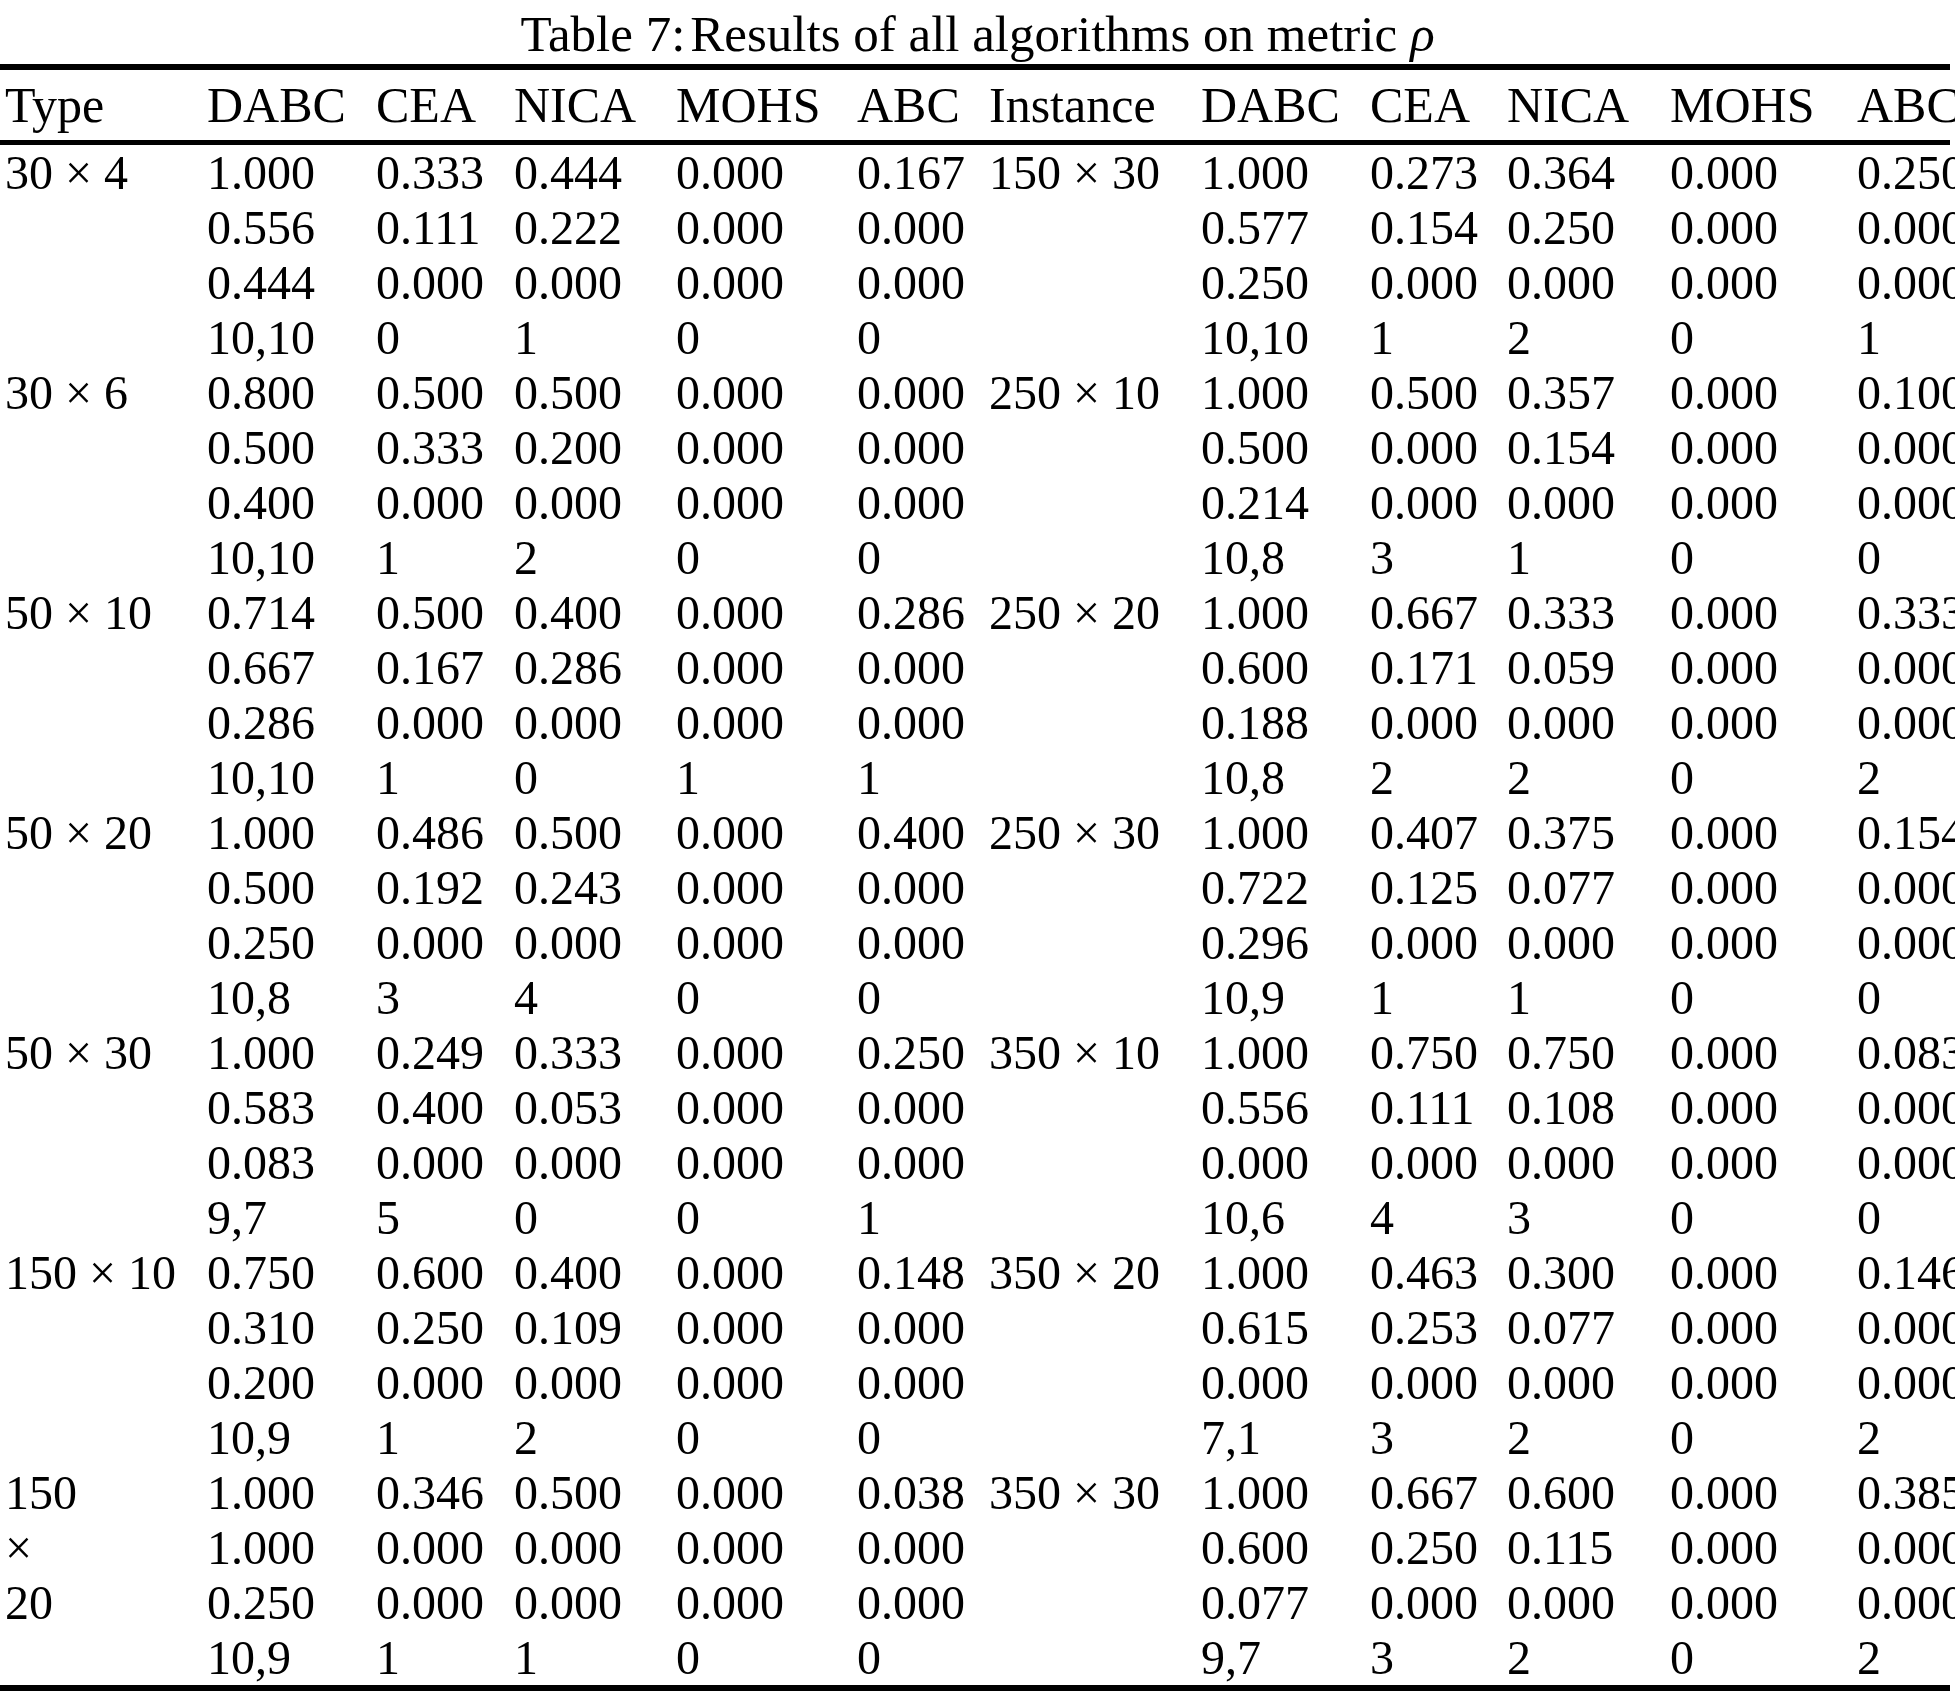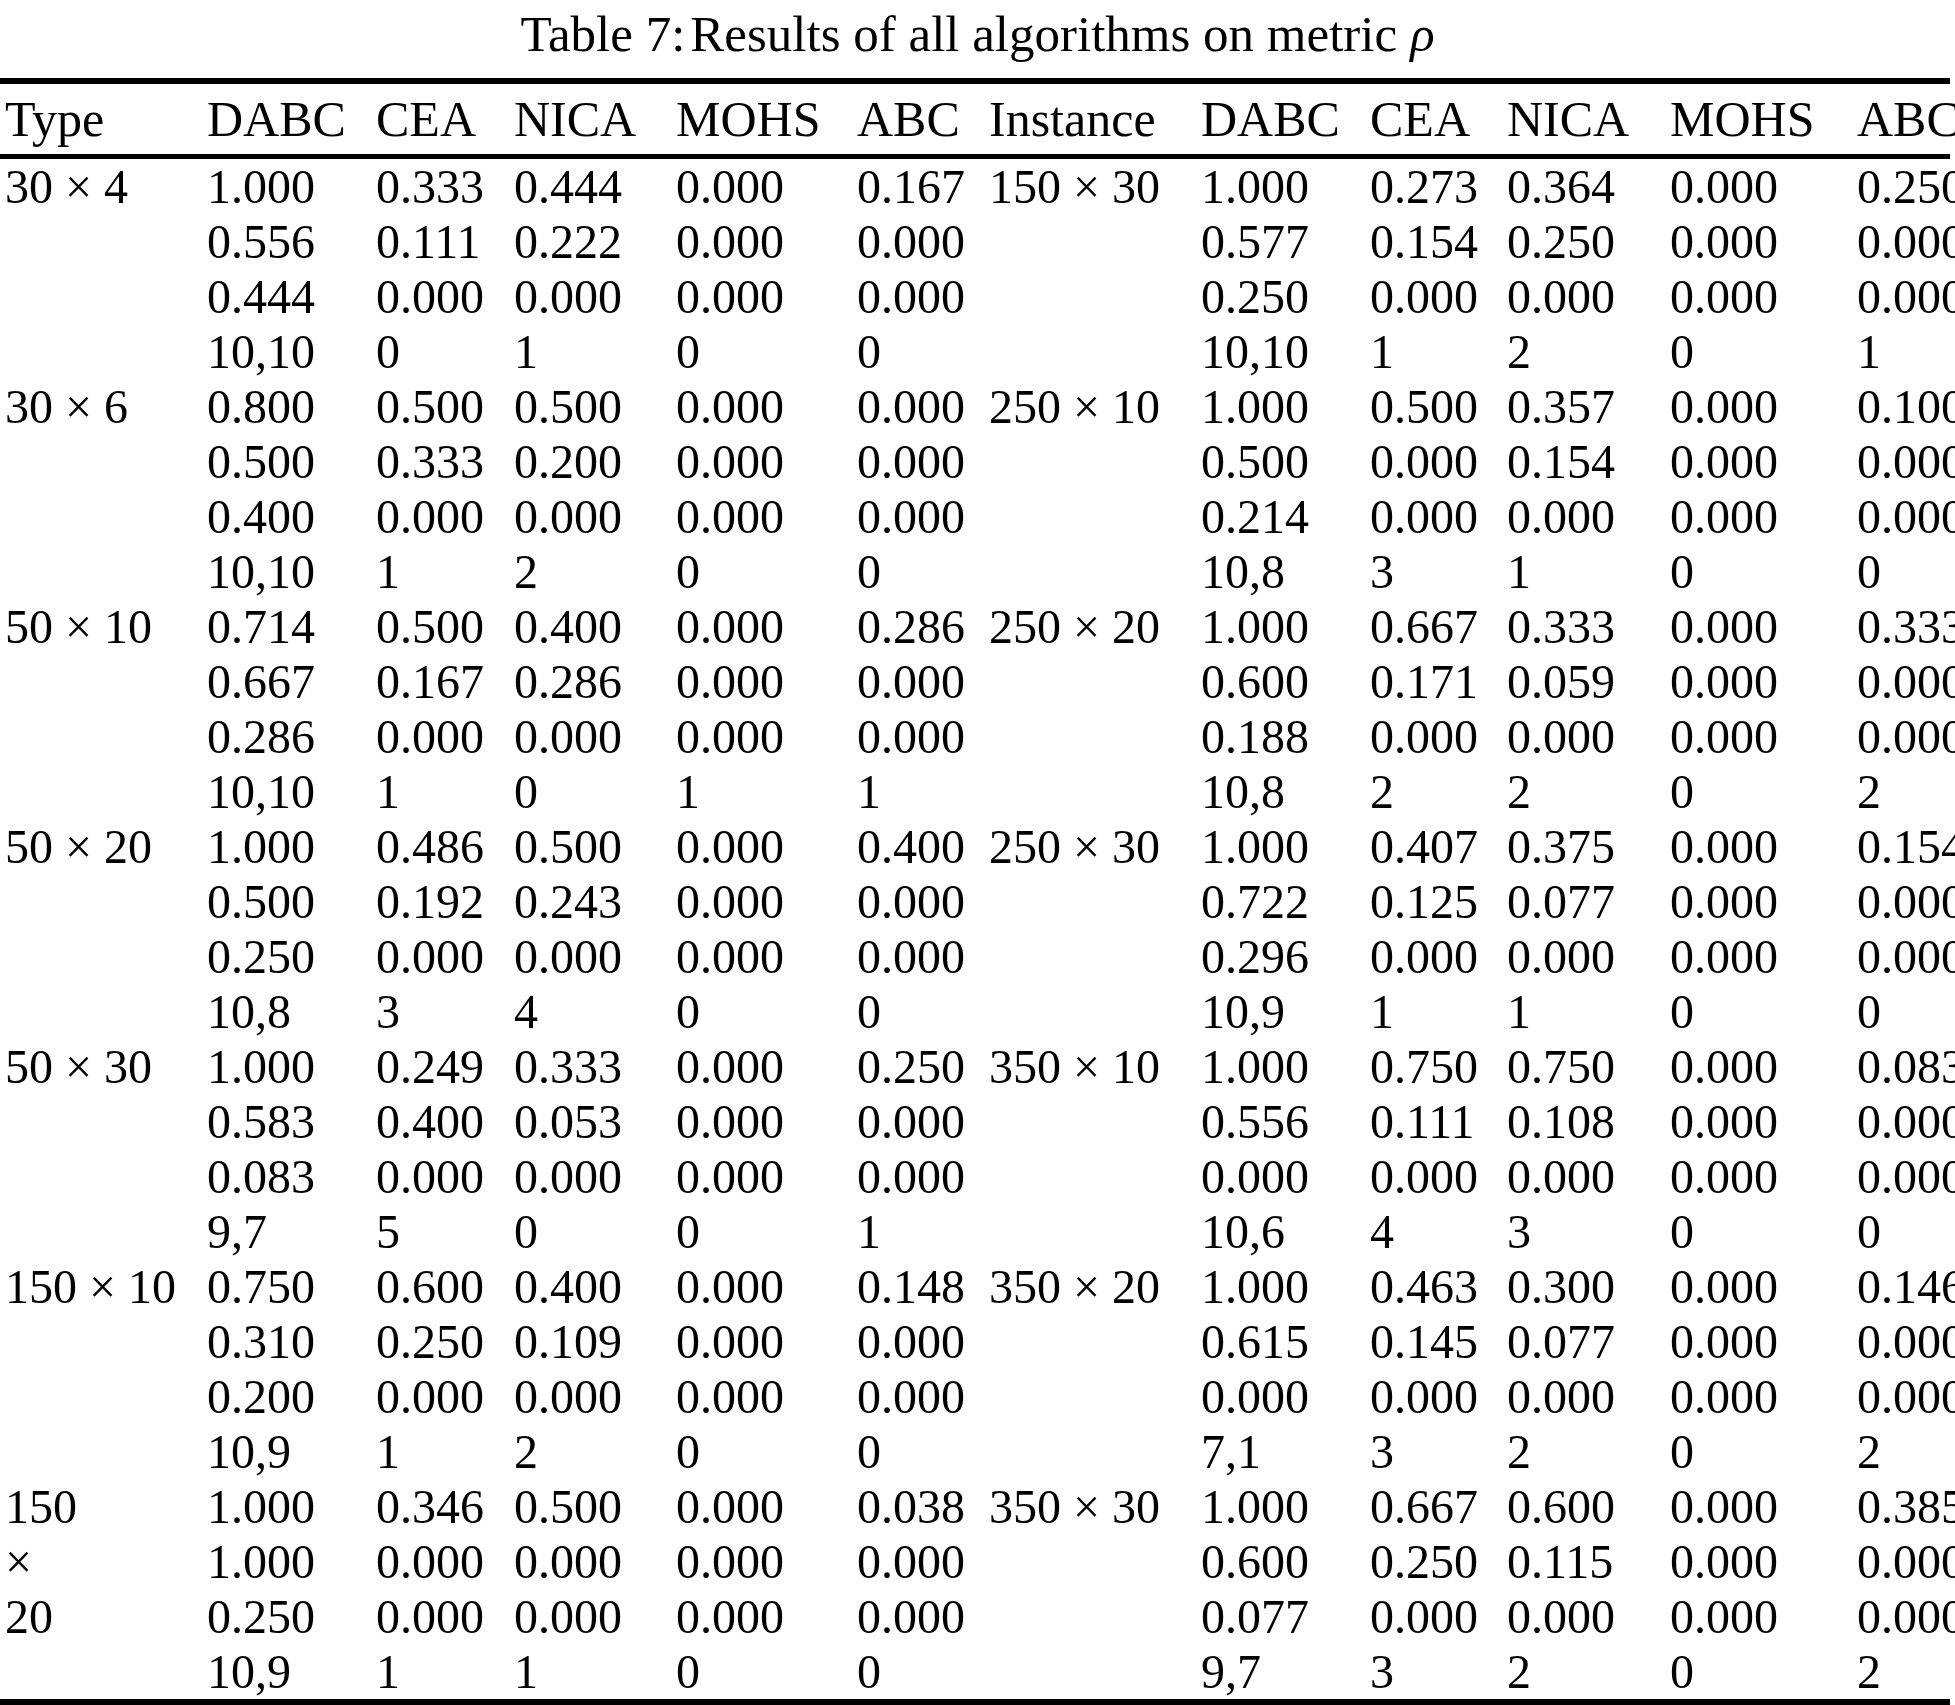--- a/index.html
+++ b/index.html
@@ -19,21 +19,21 @@
     font-size: 51px;
     line-height: 58px;
     padding-top: 5px;
     white-space: nowrap;
   }
   .caption .bold { font-weight: 400; }
   .caption .cap-text { margin-left: 5px; }
   .caption .metric { margin-left: 13px; font-style: italic; }
 
   table.results {
-    margin-top: 15px;
+    margin-top: 1px;
     width: 1819px;
     border-collapse: collapse;
     table-layout: fixed;
     border-top: 6px solid #000;
     border-bottom: 6px solid #000;
   }
   thead tr { border-bottom: 5px solid #000; }
   th {
     height: 70px;
     text-align: left;
@@ -390,21 +390,21 @@
         </tr>
         <tr>
           <td></td>
           <td>0.310</td>
           <td>0.250</td>
           <td>0.109</td>
           <td>0.000</td>
           <td>0.000</td>
           <td></td>
           <td>0.615</td>
-          <td>0.145</td>
+          <td>0.253</td>
           <td>0.077</td>
           <td>0.000</td>
           <td>0.000</td>
         </tr>
         <tr>
           <td></td>
           <td>0.200</td>
           <td>0.000</td>
           <td>0.000</td>
           <td>0.000</td>

